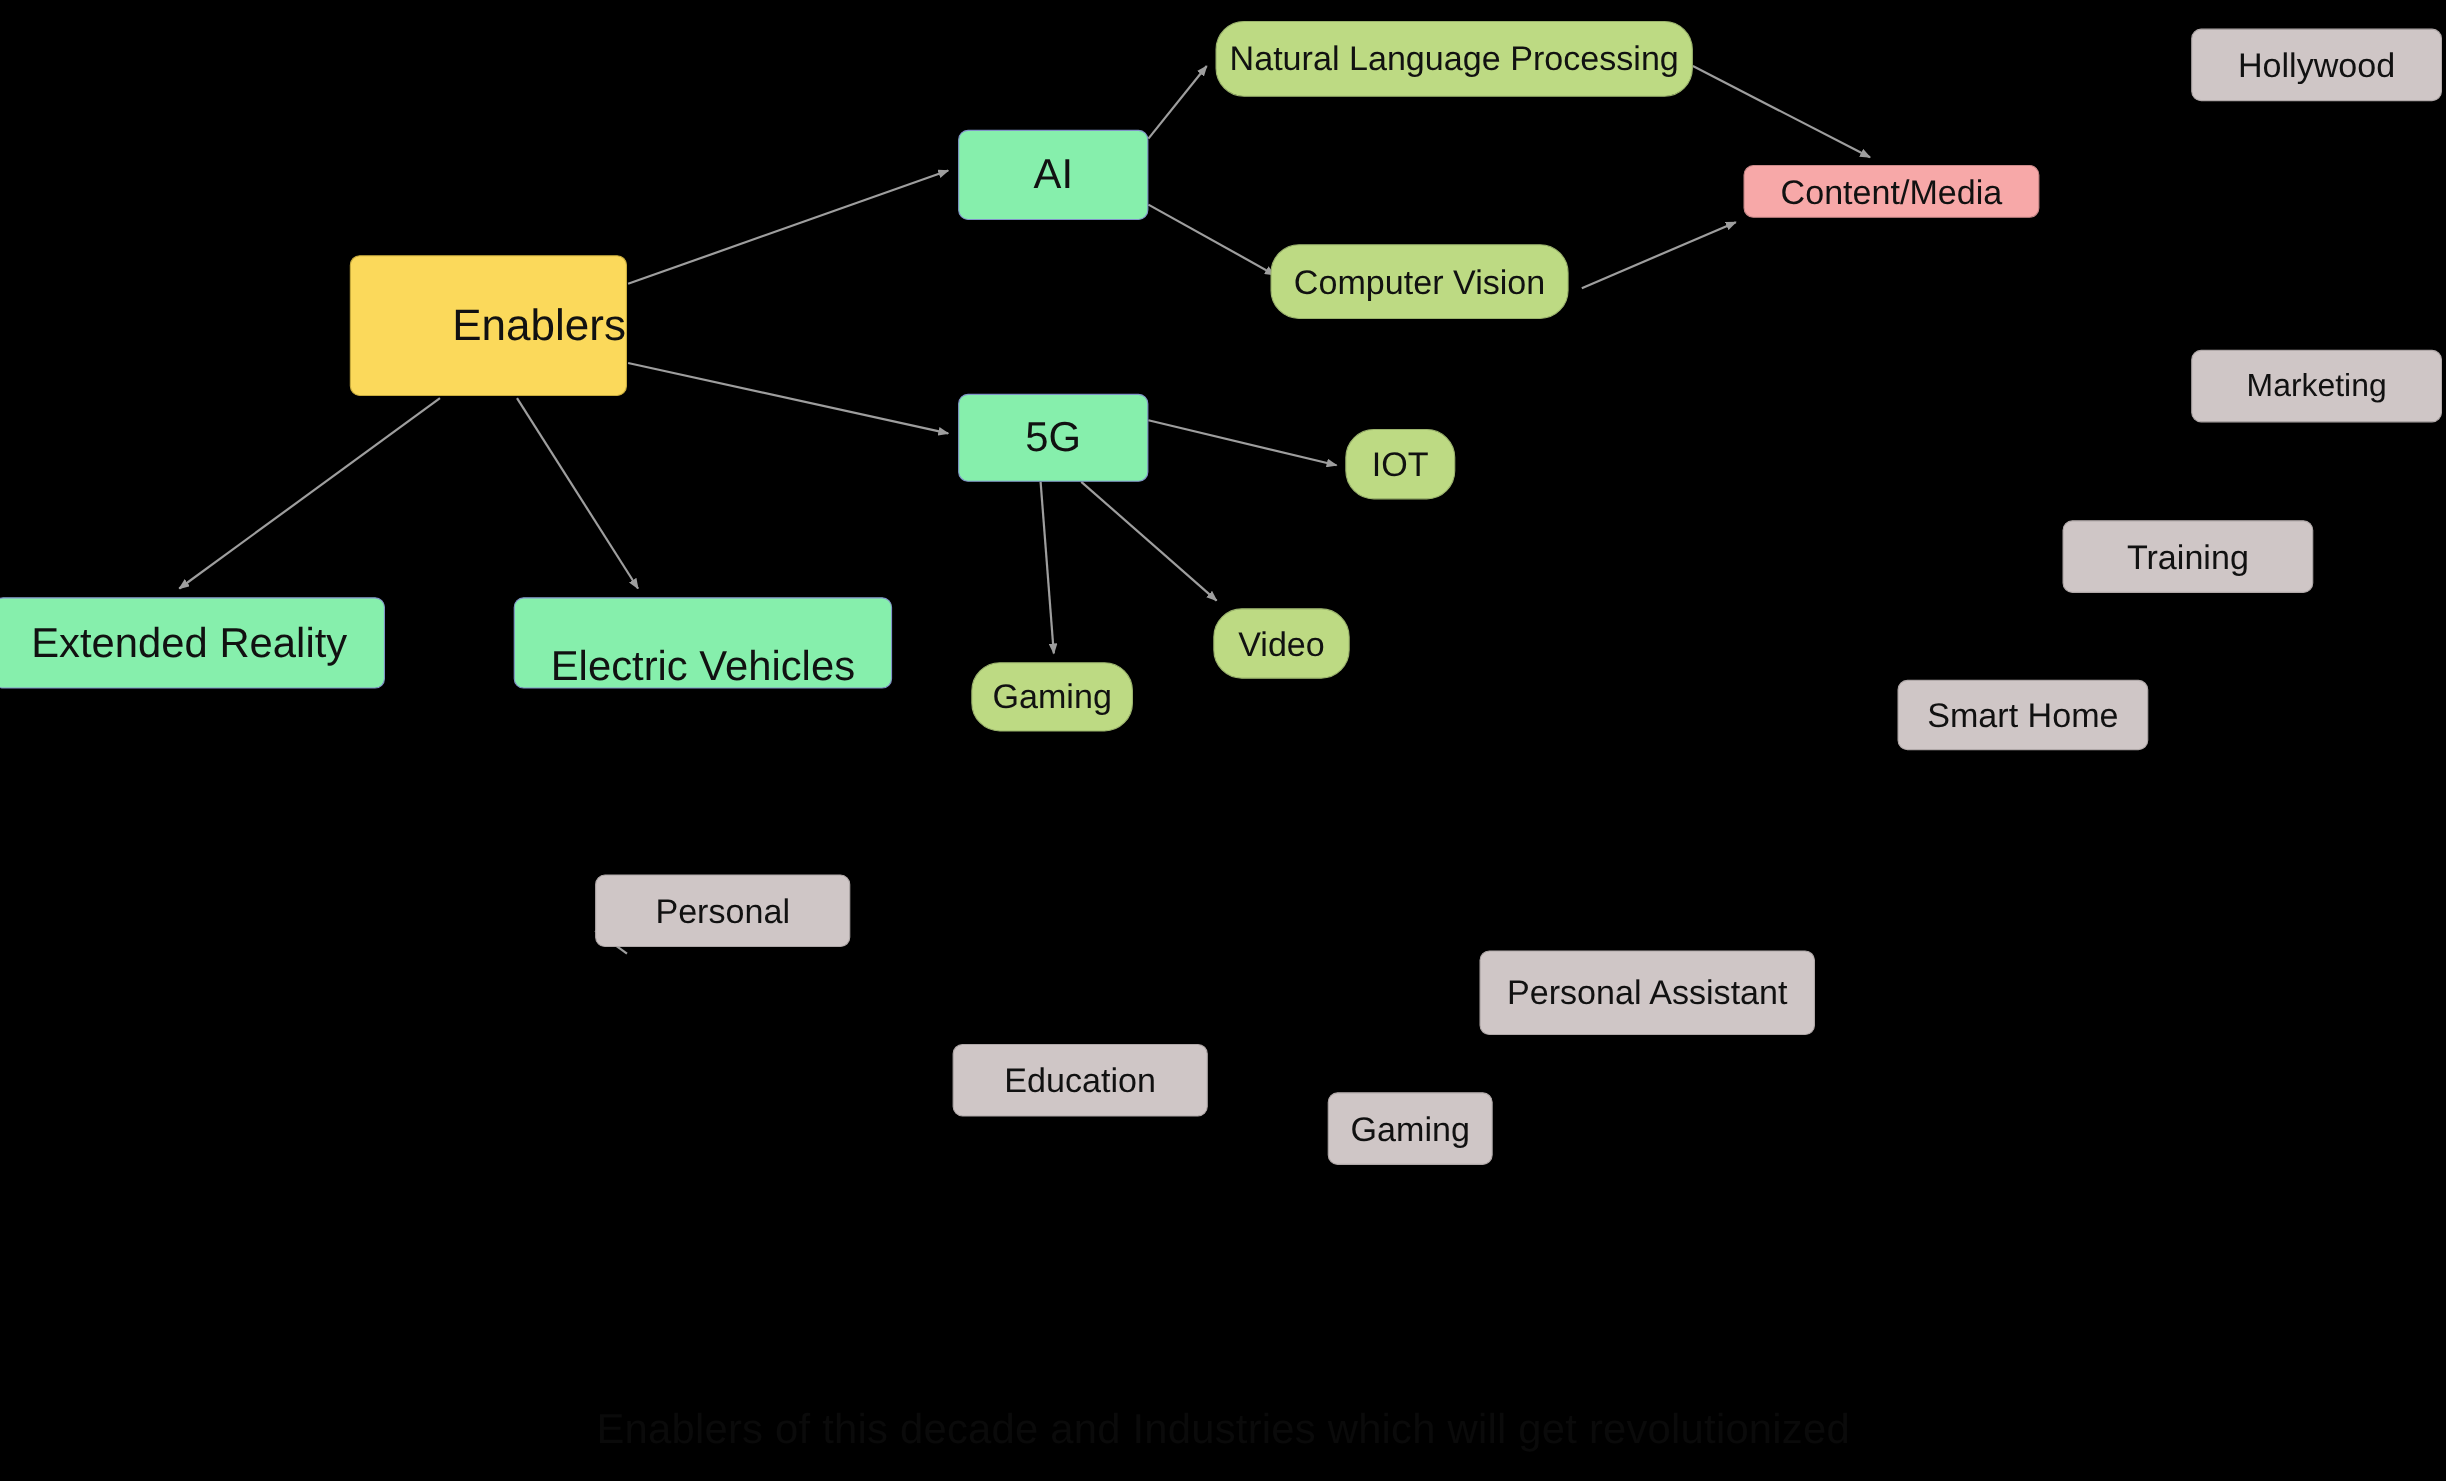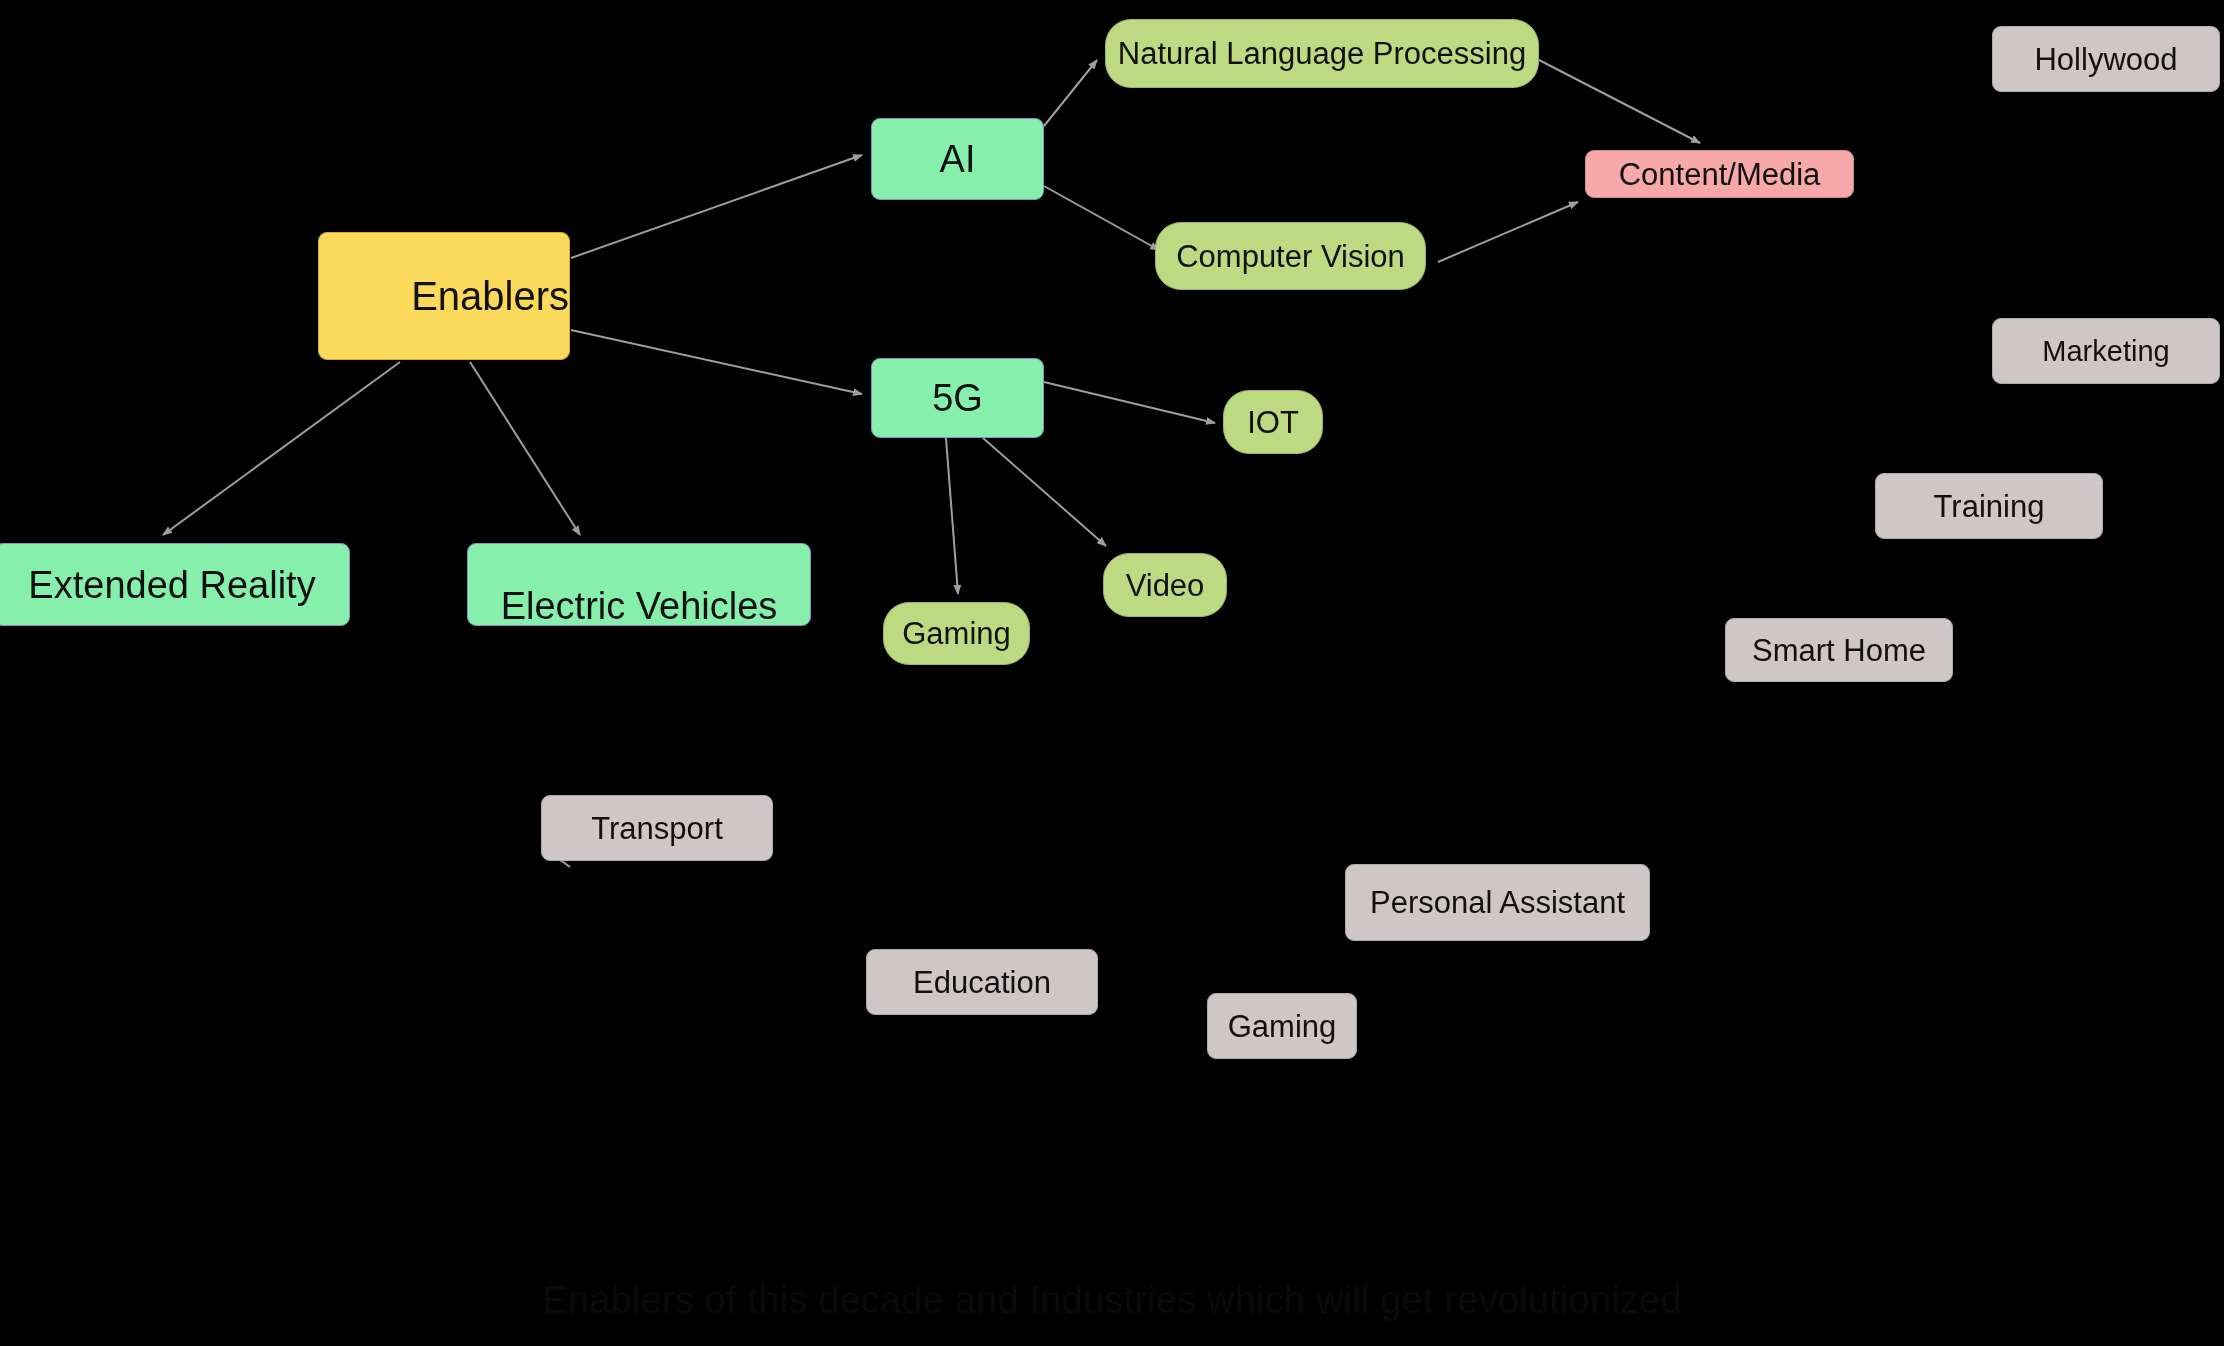--- a/index.html
+++ b/index.html
@@ -122,21 +122,21 @@
       <div class="node node-detached" style="left: 1992px; top: 318px; width: 228px; height: 66px;">
         <span style="font-size: 29px;">Marketing</span>
       </div>
       <div class="node node-detached" style="left: 1875px; top: 473px; width: 228px; height: 66px;">
         <span style="font-size: 31px;">Training</span>
       </div>
       <div class="node node-detached" style="left: 1725px; top: 618px; width: 228px; height: 64px;">
         <span style="font-size: 31px;">Smart Home</span>
       </div>
       <div class="node node-detached" style="left: 541px; top: 795px; width: 232px; height: 66px;">
-        <span style="font-size: 31px;">Transport</span>
+        <span style="font-size: 31px;">Personal</span>
       </div>
       <div class="node node-detached" style="left: 1345px; top: 864px; width: 305px; height: 77px;">
         <span style="font-size: 31px;">Personal Assistant</span>
       </div>
       <div class="node node-detached" style="left: 866px; top: 949px; width: 232px; height: 66px;">
         <span style="font-size: 31px;">Education</span>
       </div>
       <div class="node node-detached" style="left: 1207px; top: 993px; width: 150px; height: 66px;">
         <span style="font-size: 31px;">Gaming</span>
       </div>

